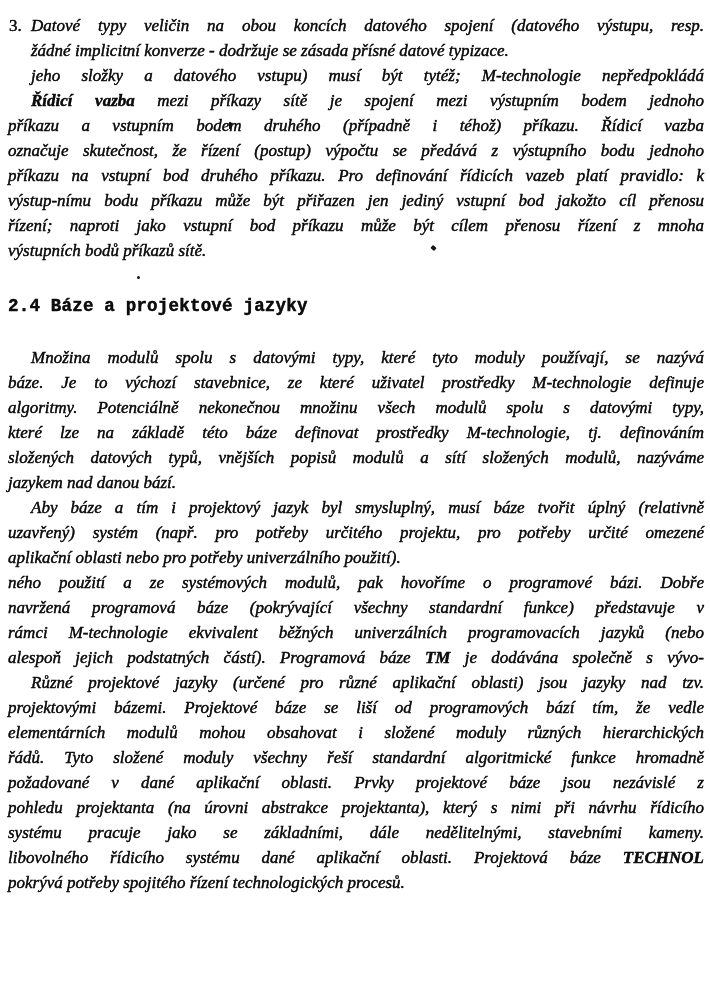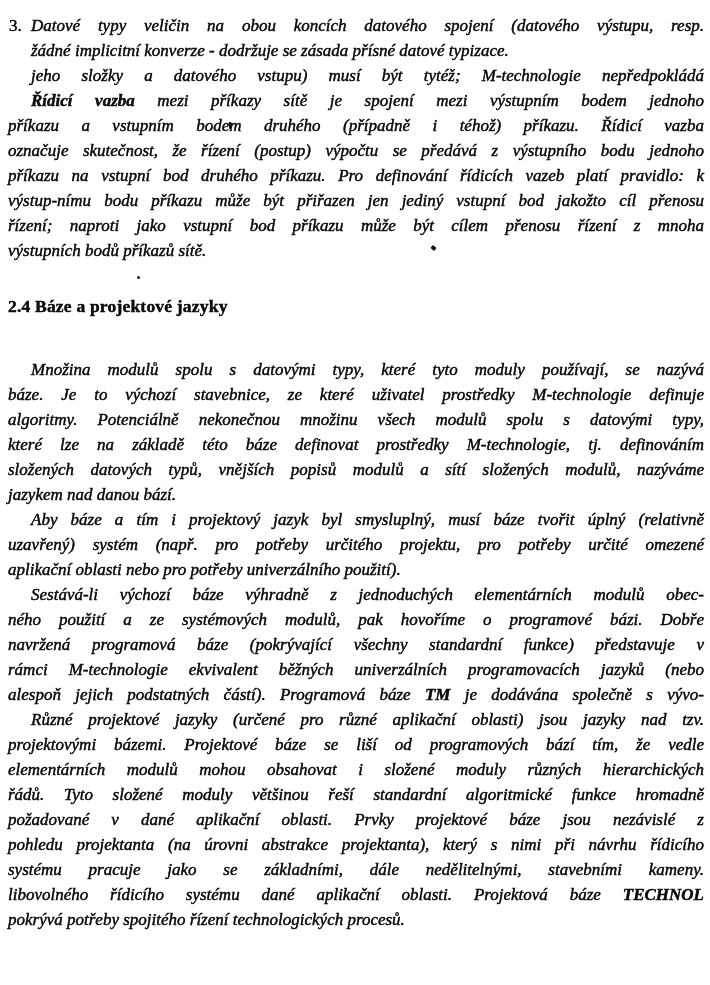--- a/index.html
+++ b/index.html
@@ -20,23 +20,24 @@
   
   .tl{text-align:justify;text-align-last:justify;white-space:normal;font-style:italic;}
   .tl.last{text-align-last:left;}
   .tl.ind{text-indent:23px;}
   b{font-weight:bold;}
   .block-list{position:relative;padding-left:23px;}
   .block-list .marker{position:absolute;left:1px;top:0;}
   .heading{
     font-weight:bold;
     font-size:17.5px;
-    margin:31px 0 38px 0;
+    margin:31px 0 26px 0;
     line-height:25px;
     letter-spacing:0.2px;
+    font-family:Liberation Mono, monospace;
   }
   
   .speck{position:absolute;background:#161616;}
   .speck-1{left:431px;top:246px;width:5px;height:4px;transform:rotate(40deg);border-radius:1px;}
   .speck-2{left:229px;top:122px;width:2px;height:7px;}
   .speck-3{left:137px;top:276px;width:3px;height:3px;border-radius:50%;}
 </style>
 </head>
 <body>
 
@@ -72,32 +73,31 @@
       <div class="tl last">jazykem nad danou bází.</div>
     </div>
 
   <div class="para">
       <div class="tl ind">Aby báze a tím i projektový jazyk byl smysluplný, musí báze tvořit úplný (relativně</div>
       <div class="tl">uzavřený) systém (např. pro potřeby určitého projektu, pro potřeby určité omezené</div>
       <div class="tl last">aplikační oblasti nebo pro potřeby univerzálního použití).</div>
     </div>
 
   <div class="para">
-      <div class="tl ind">Sestává-li výchozí báze výhradně z jednoduchých elementárních modulů obec-</div>
       <div class="tl">ného použití a ze systémových modulů, pak hovoříme o programové bázi. Dobře</div>
       <div class="tl">navržená programová báze (pokrývající všechny standardní funkce) představuje v</div>
       <div class="tl">rámci M-technologie ekvivalent běžných univerzálních programovacích jazyků (nebo</div>
       <div class="tl">alespoň jejich podstatných částí). Programová báze <b>TM</b> je dodávána společně s vývo-</div>
     </div>
 
   <div class="para">
       <div class="tl ind">Různé projektové jazyky (určené pro různé aplikační oblasti) jsou jazyky nad tzv.</div>
       <div class="tl">projektovými bázemi. Projektové báze se liší od programových bází tím, že vedle</div>
       <div class="tl">elementárních modulů mohou obsahovat i složené moduly různých hierarchických</div>
-      <div class="tl">řádů. Tyto složené moduly většinou řeší standardní algoritmické funkce hromadně</div>
+      <div class="tl">řádů. Tyto složené moduly všechny řeší standardní algoritmické funkce hromadně</div>
       <div class="tl">požadované v dané aplikační oblasti. Prvky projektové báze jsou nezávislé z</div>
       <div class="tl">pohledu projektanta (na úrovni abstrakce projektanta), který s nimi při návrhu řídicího</div>
       <div class="tl">systému pracuje jako se základními, dále nedělitelnými, stavebními kameny.</div>
       <div class="tl">libovolného řídicího systému dané aplikační oblasti. Projektová báze <b>TECHNOL</b></div>
       <div class="tl last">pokrývá potřeby spojitého řízení technologických procesů.</div>
     </div>
 
   <span class="speck speck-1"></span>
   <span class="speck speck-2"></span>
   <span class="speck speck-3"></span>

